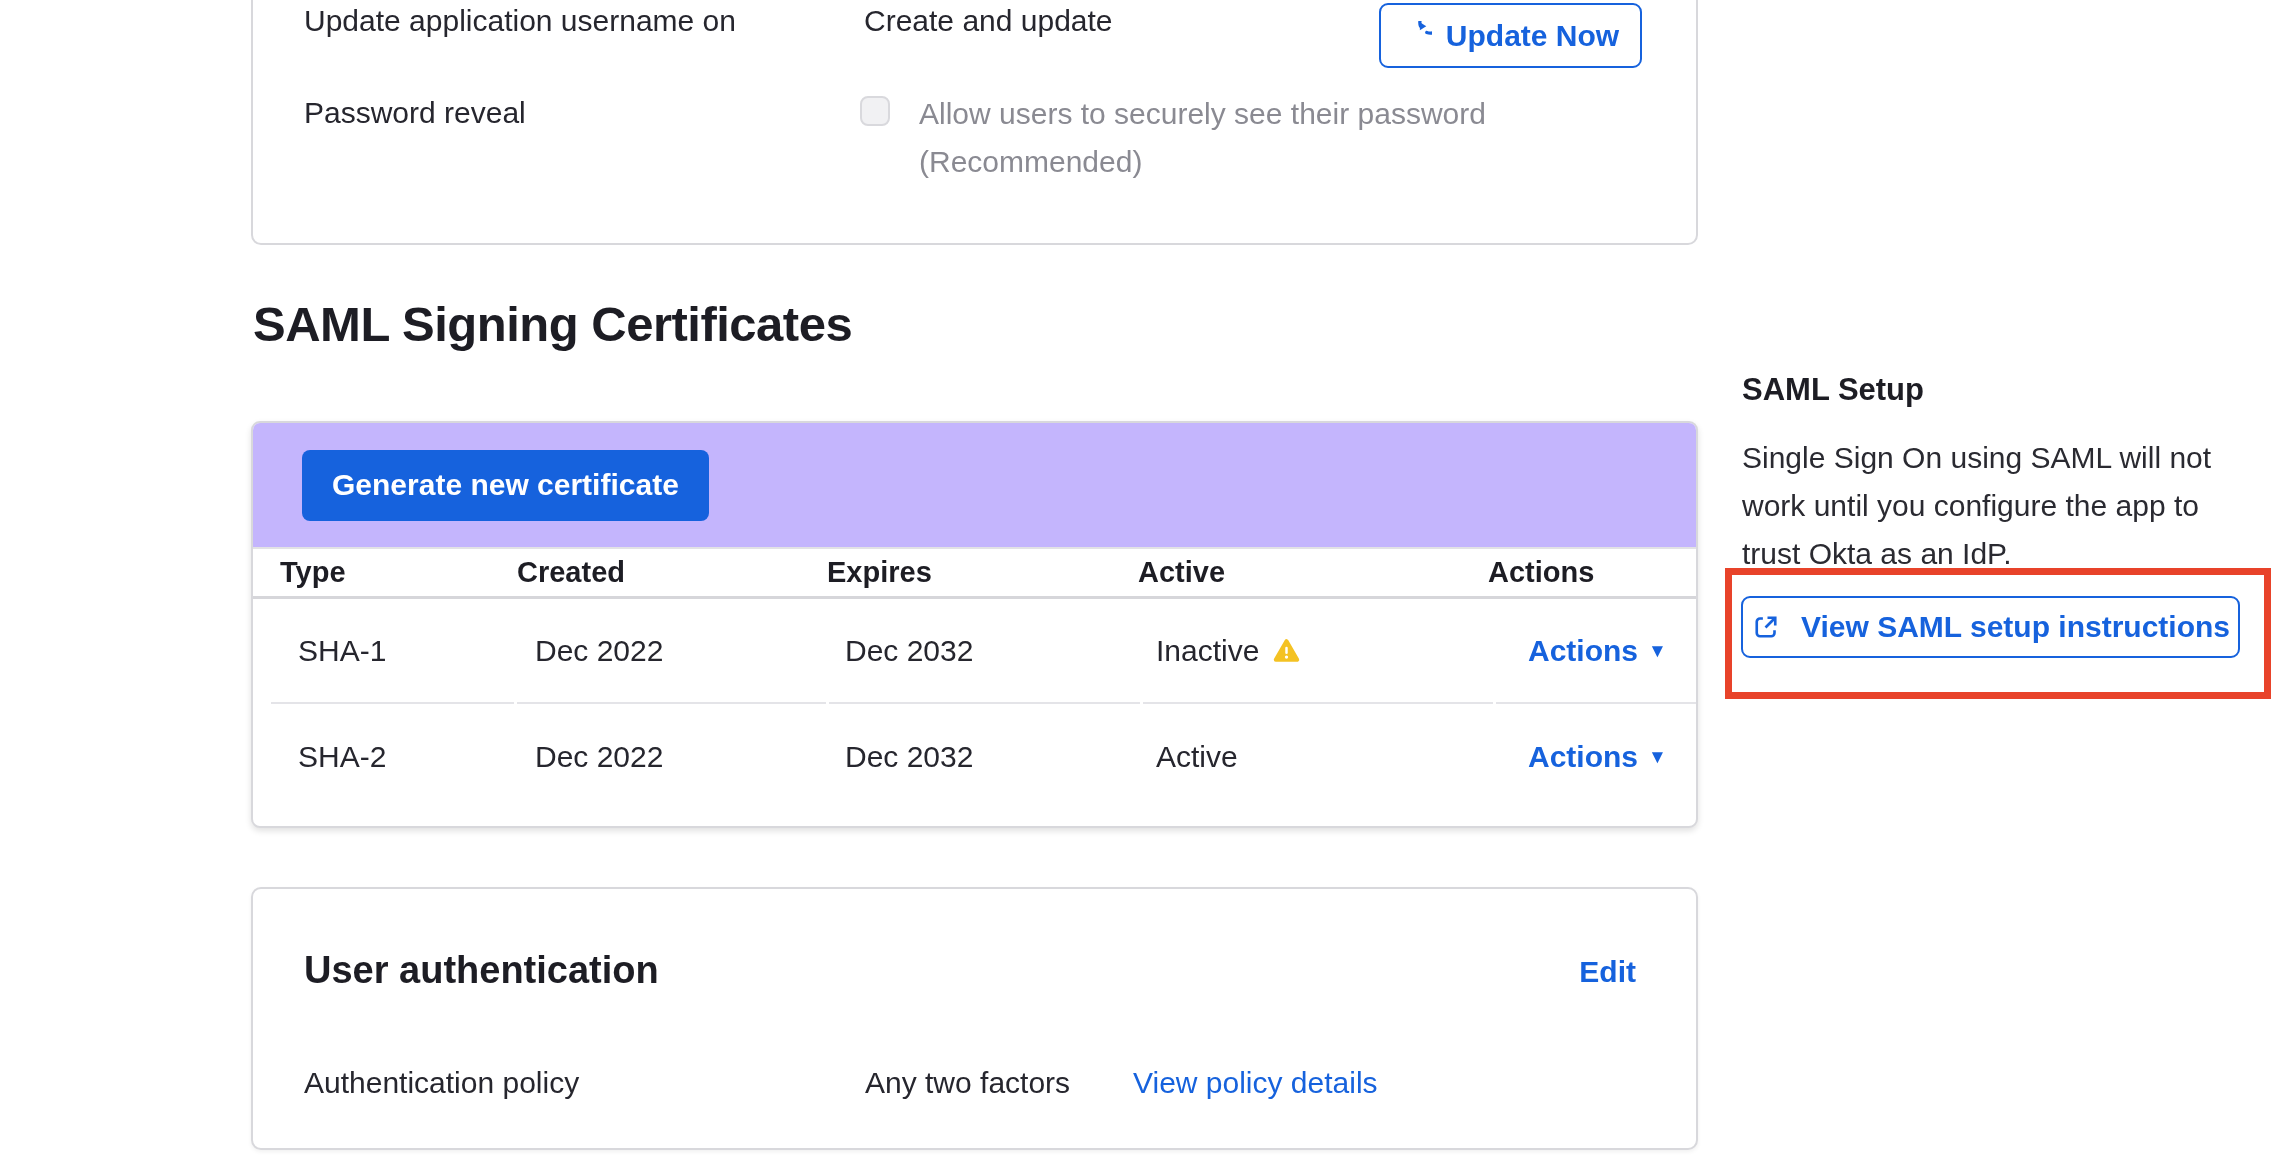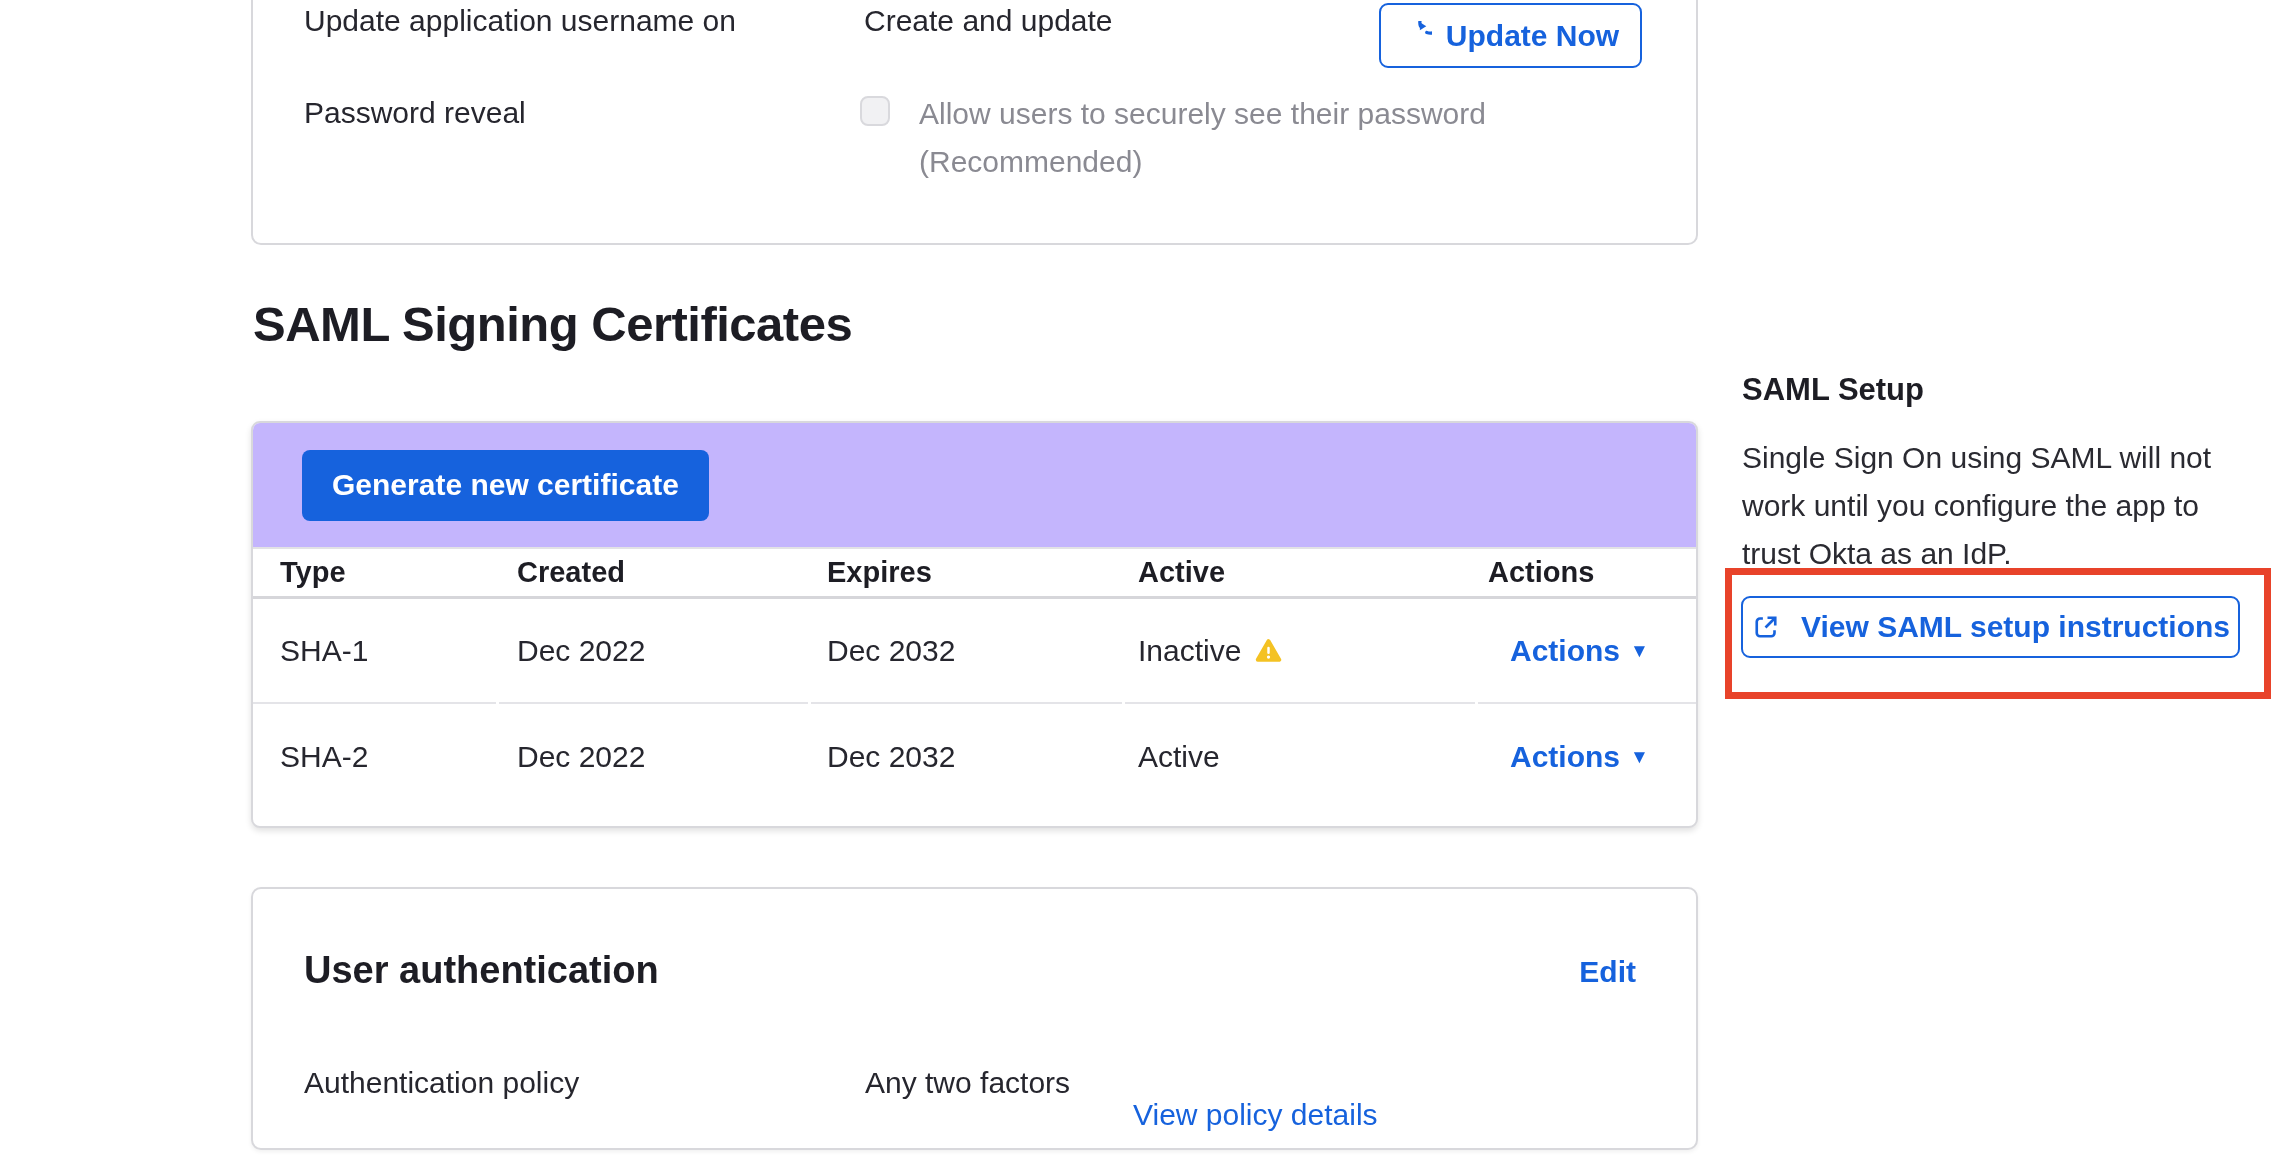--- a/index.html
+++ b/index.html
@@ -29,21 +29,21 @@
     box-shadow:0 3px 6px rgba(0,0,0,0.12); overflow:hidden; }
   .cert-toolbar { height:126px; background:#c4b5fd; border-bottom:2px solid #e2e2e5;
     display:flex; align-items:center; padding-left:49px; }
   .btn-primary { height:71px; padding:0 30px; background:#1662dd; color:#fff;
     border:none; border-radius:8px; font-size:30px; font-weight:bold;
     font-family:inherit; cursor:pointer; }
   .tbl-row { display:grid; grid-template-columns:243px 309px 311px 350px auto;
     column-gap:3px; align-items:center; }
   .tbl-head { height:50px; border-bottom:3px solid #d6d6da; }
   .tbl-head .cell { font-size:29px; font-weight:bold; color:#1d1d24; }
-  .tbl-body-row { height:105px; }
+  .tbl-body-row { height:105px;padding-left:18px; }
   .tbl-body-row .cell { font-size:30px; color:#26262e; height:100%;
     display:flex; align-items:center; }
   .row-divider .cell { border-bottom:2px solid #e4e4e8; }
   .cell.c1 { padding-left:27px; } .cell.c2 { padding-left:18px; }
   .cell.c3 { padding-left:16px; } .cell.c4 { padding-left:13px; }
   .tbl-head .cell.c5 { padding-left:10px; }
   .actions-link { padding-left:32px; display:flex; align-items:center; gap:10px;
     color:#1662dd; font-weight:bold; font-size:30px; cursor:pointer; }
   .caret { font-size:19px; color:#1662dd; }
   .warn-icon { margin-left:14px; display:inline-flex; }
@@ -60,21 +60,21 @@
   .bottom-card { left:251px; top:887px; width:1447px; height:263px; background:#fff;
     border:2px solid #d8d8dc; border-radius:10px;
     box-shadow:0 2px 4px rgba(0,0,0,0.06); }
   .bc-title { left:51px; top:60px; font-size:38px; font-weight:bold; color:#1d1d24;
     position:absolute; }
   .bc-edit { right:60px; top:66px; font-size:30px; font-weight:bold; color:#1662dd;
     position:absolute; cursor:pointer; }
   .bc-row-label { left:51px; top:177px; font-size:30px; color:#26262e; position:absolute; }
   .bc-row-value { left:612px; top:177px; font-size:30px; color:#26262e; position:absolute; }
   .bc-row-link { left:880px; top:177px; font-size:30px; color:#1662dd; position:absolute;
-    cursor:pointer;margin-top:32px; }
+    cursor:pointer; }
 </style>
 </head>
 <body>
 
 <div class="abs top-card">
   <div class="abs top-label" style="left:51px; top:20px;">Update application username on</div>
   <div class="abs top-value" style="left:611px; top:20px;">Create and update</div>
 
   <button class="abs btn-outline" style="left:1126px; top:19px; width:263px; height:65px;">
     <span style="display:inline-flex;">

